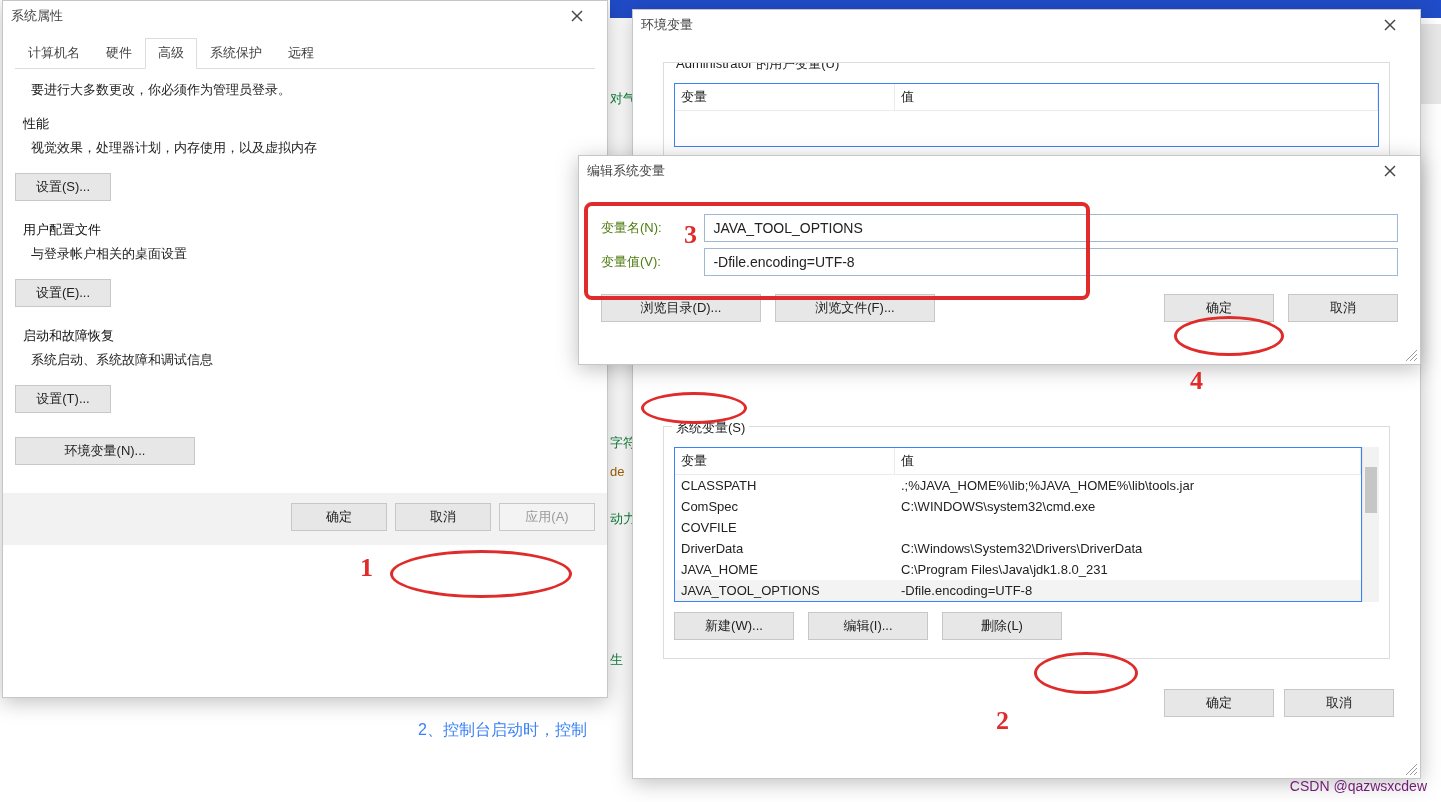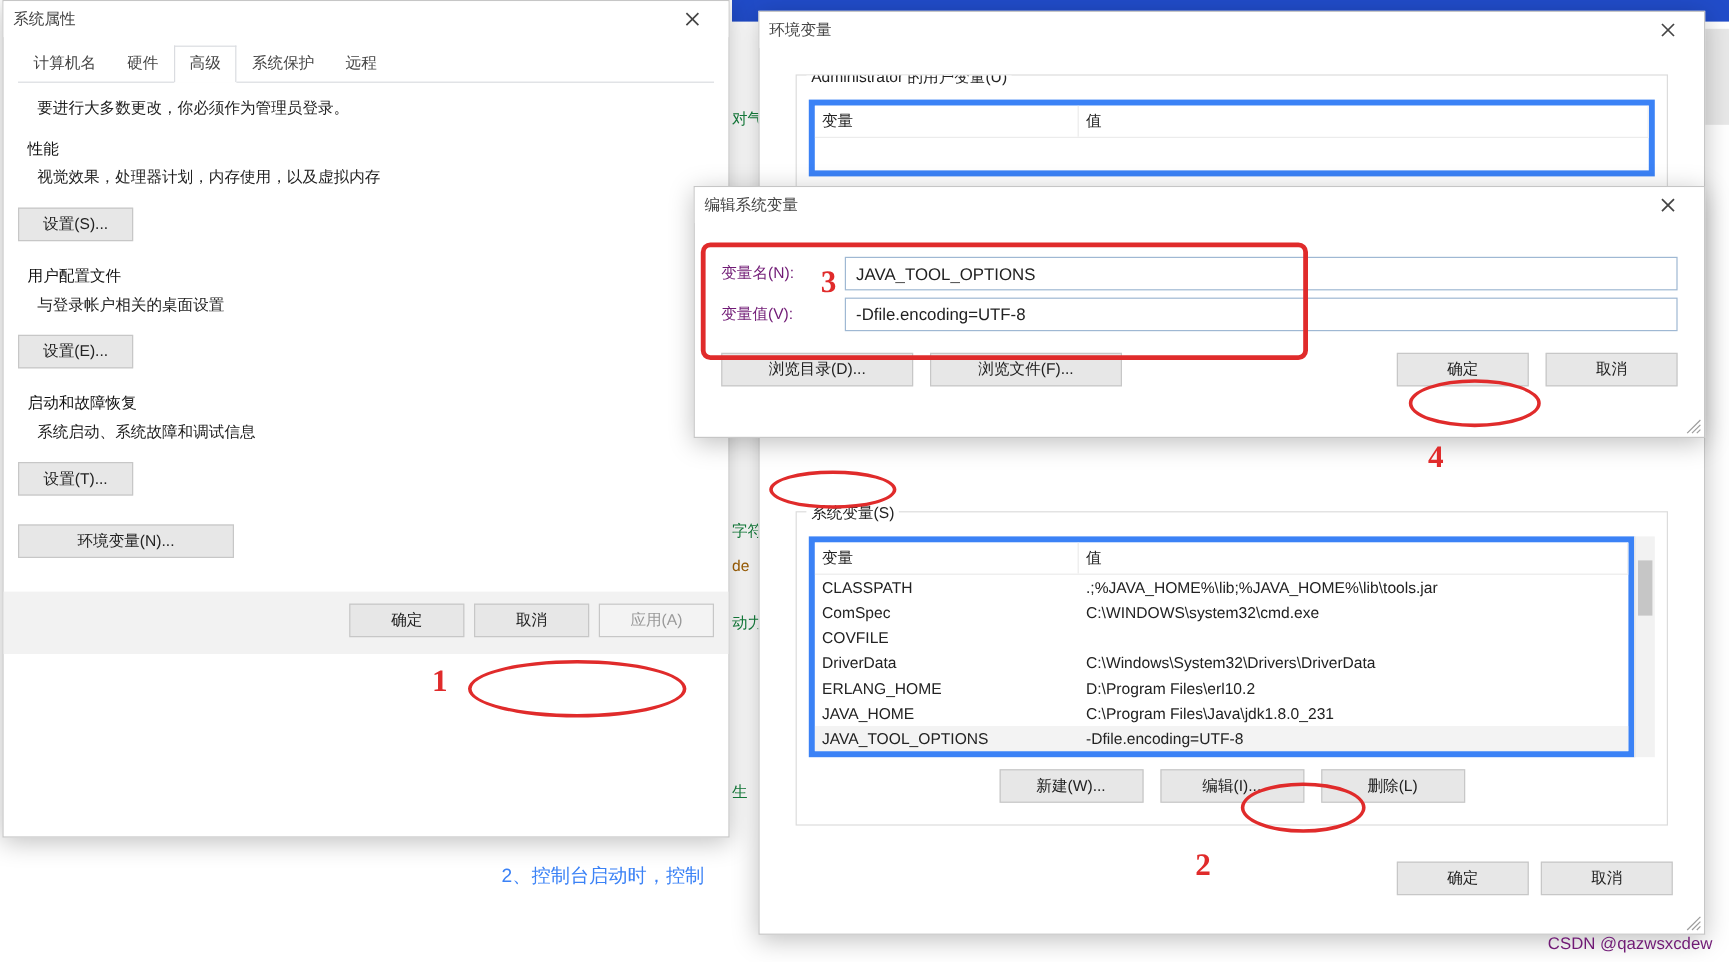--- a/index.html
+++ b/index.html
@@ -14,32 +14,32 @@
   .tab{padding:5px 12px 6px;color:#444;border:1px solid transparent;cursor:pointer;position:relative;top:1px}
   .tab.sel{border:1px solid #dadce0;border-bottom:1px solid #fff;background:#fff}
   .block{}
   .block-title{margin:8px 0 4px 8px;color:#111}
   .desc{margin:6px 0 16px 16px;color:#222}
   .btn{min-width:96px;height:28px;display:inline-flex;align-items:center;justify-content:center;background:#e7e7e7;border:1px solid #c7c7c7;padding:0 16px;cursor:pointer}
   .btn:disabled{color:#999;background:#f3f3f3}
   .btn-row-right{display:flex;justify-content:flex-start;margin:4px 18px 20px 0}
   .footer{display:flex;gap:8px;justify-content:flex-end;padding:10px 12px 14px;background:#f2f2f2}
   .group{border:1px solid #dcdcdc;margin:6px 8px 14px;padding:10px 0 6px}
-  .list{border:5px solid #3b82f6;background:#fff;overflow:hidden}
+  .list{border:1px solid #3b82f6;background:#fff;overflow:hidden}
   .lhead{display:flex;border-bottom:1px solid #ececec;background:#fff}
   .lhead>div{padding:4px 6px;border-right:1px solid #ececec}
   .lrow{display:flex}
   .lrow>div{padding:3px 6px;white-space:nowrap;overflow:hidden;text-overflow:ellipsis}
   .selrow{background:#f3f3f3}
   .lcol1{width:220px}
   .lcol2{flex:1}
   .glabel{padding:0 4px;background:#fff;position:relative;top:-18px;left:8px;display:inline-block}
   .small-input{width:100%;height:28px;border:1px solid #9fb8d3;padding:0 8px;font-size:14px}
   .edit-row{display:flex;align-items:center;gap:8px;margin:6px 0}
-  .edit-lbl{width:110px;color:#701a75}
+  .edit-lbl{width:110px;color:#4d7c0f}
   .red-ell{position:absolute;border:3px solid #e02b2b;border-radius:50%;pointer-events:none}
   .red-box{position:absolute;border:4px solid #e02b2b;border-radius:8px;pointer-events:none}
   .red-num{position:absolute;color:#e02b2b;font-size:26px;font-weight:bold;font-family:"宋体","SimSun",serif;pointer-events:none}
   .scrollbar{position:relative;width:17px;background:#f2f2f2;border-left:1px solid #e5e5e5}
   .sb-thumb{position:absolute;left:2px;right:2px;top:20px;height:46px;background:#c6c6c6}
   .bg-strip{position:absolute;left:610px;top:0;right:0;height:18px;background:#214cc9}
   .bg-text{position:absolute;color:#15803d;font-size:13px}
   .watermark{position:absolute;right:14px;bottom:8px;color:#701a75;font-size:14px}
   .grip{position:absolute;right:2px;bottom:2px;width:16px;height:16px}
   .grip svg{width:16px;height:16px}
@@ -156,37 +156,33 @@
             </div>
           <div class="lrow">
               <div class="lcol1">COVFILE</div>
               <div class="lcol2"></div>
             </div>
           <div class="lrow">
               <div class="lcol1">DriverData</div>
               <div class="lcol2">C:\Windows\System32\Drivers\DriverData</div>
             </div>
           <div class="lrow">
-              <div class="lcol1">ERLANG_HOME</div>
-              <div class="lcol2">D:\Program Files\erl10.2</div>
-            </div>
-          <div class="lrow">
               <div class="lcol1">JAVA_HOME</div>
               <div class="lcol2">C:\Program Files\Java\jdk1.8.0_231</div>
             </div>
           <div class="lrow selrow">
               <div class="lcol1">JAVA_TOOL_OPTIONS</div>
               <div class="lcol2">-Dfile.encoding=UTF-8</div>
             </div>
         </div>
         <div class="scrollbar">
             <div class="sb-thumb"></div>
           </div>
       </div>
-      <div style="display:flex;gap:14px;justify-content:center;margin:6px 10px 4px">
+      <div style="display:flex;gap:14px;justify-content:flex-start;margin:6px 10px 4px">
         <button class="btn" style="min-width:120px">新建(W)...</button>
         <button class="btn" style="min-width:120px">编辑(I)...</button>
         <button class="btn" style="min-width:120px">删除(L)</button>
       </div>
     </div>
   </div>
 
   <div style="display:flex;gap:10px;justify-content:flex-end;padding:6px 26px 18px">
     <button class="btn" style="min-width:110px">确定</button>
     <button class="btn" style="min-width:110px">取消</button>

